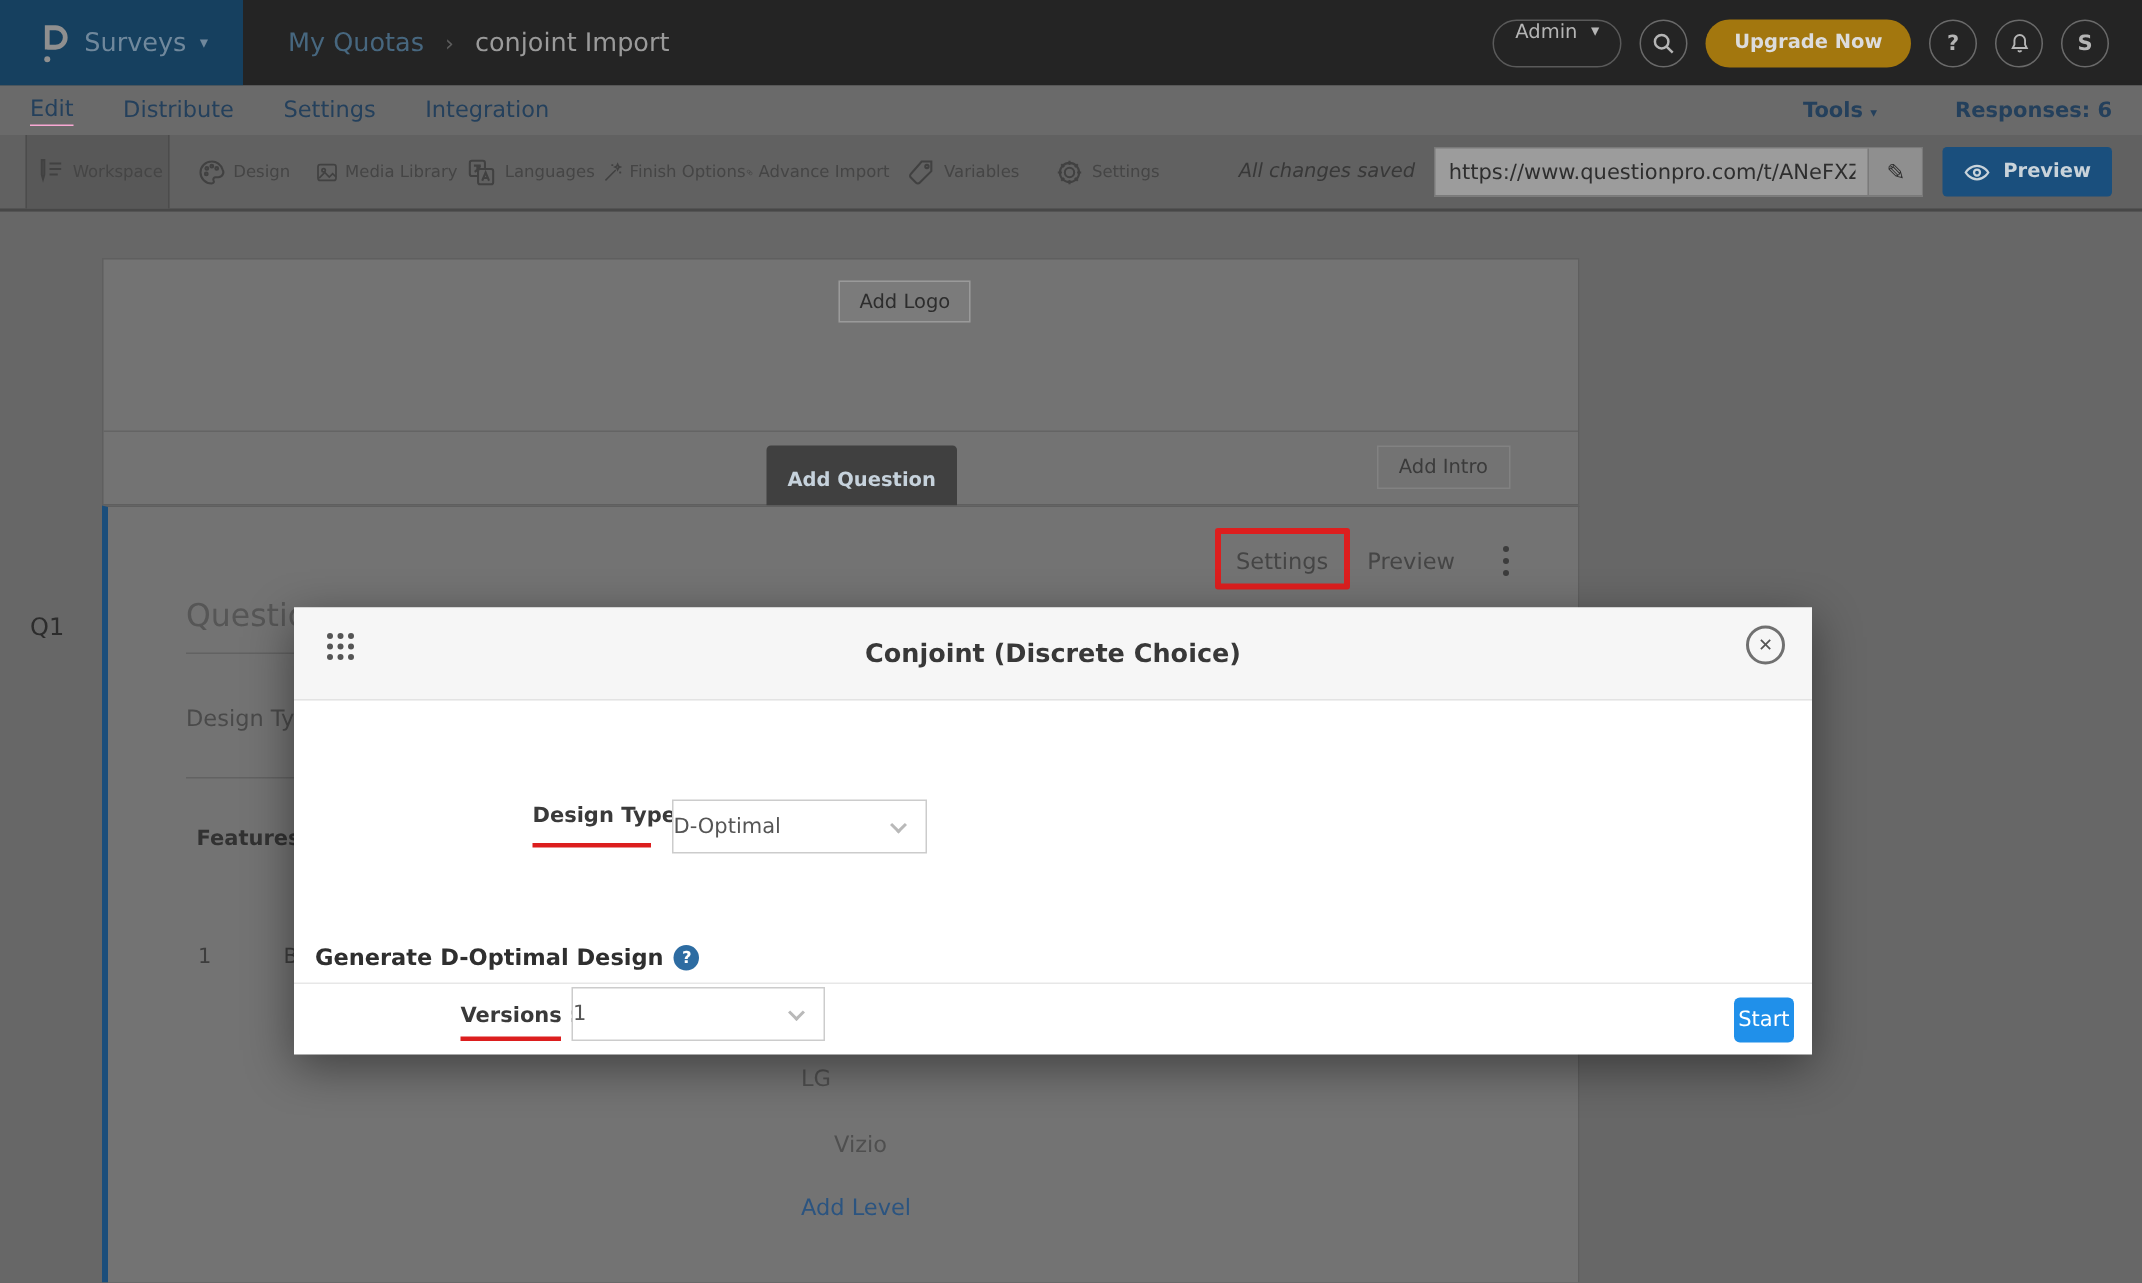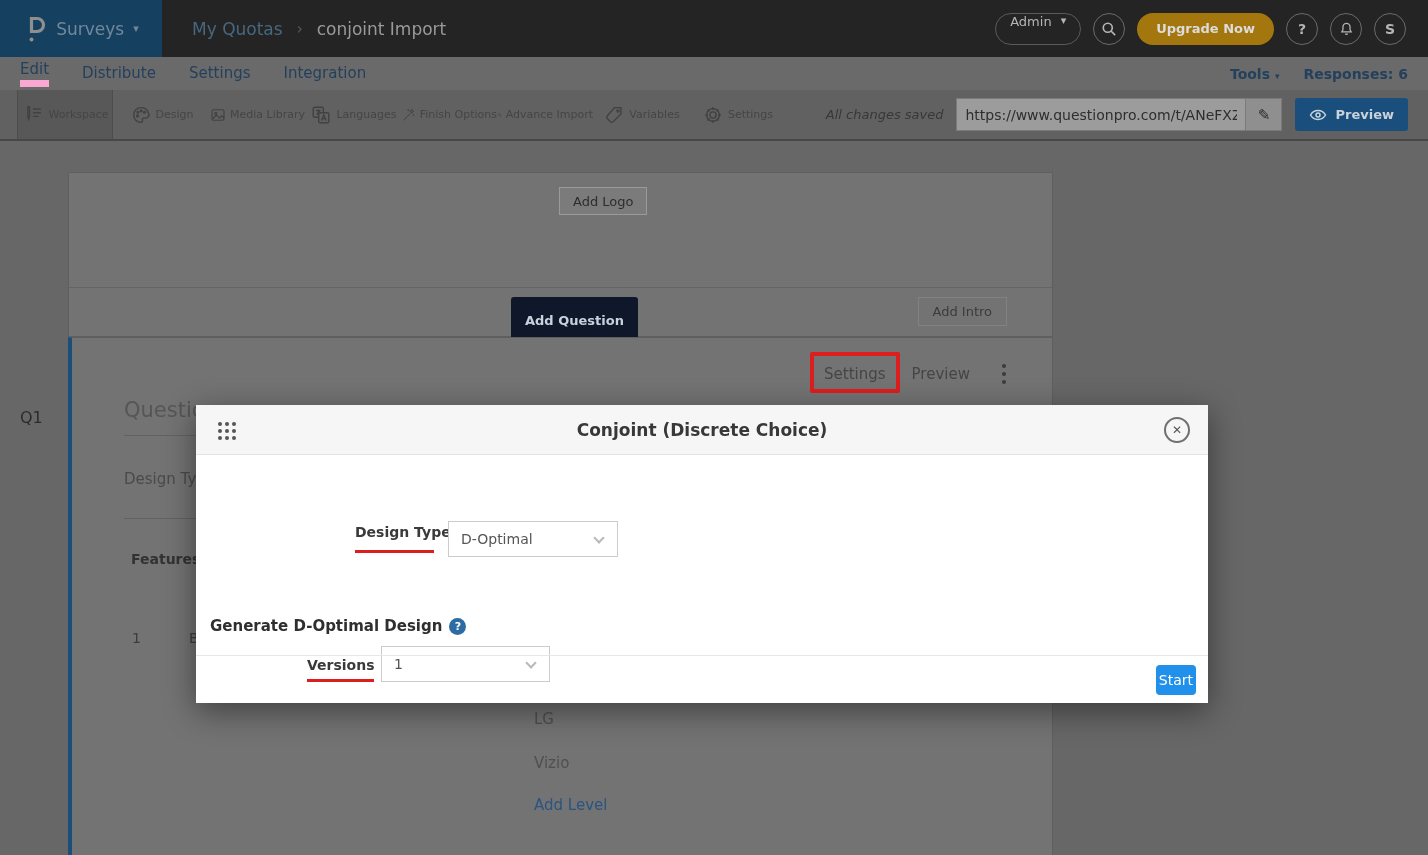--- a/index.html
+++ b/index.html
@@ -25,22 +25,22 @@
   .circle-btn { width:32px; height:32px; border:1px solid #6a6a6a; border-radius:50%;
                 display:flex; align-items:center; justify-content:center; color:#b5b5b5;
                 font-size:14px; font-weight:bold; cursor:pointer; }
   .upgrade { height:32px; background:#a3770e; border-radius:16px; color:#dcdcdc; font-size:13px;
              font-weight:bold; display:flex; align-items:center; padding:0 19px; cursor:pointer; }
 
   
   .navbar { position:absolute; left:0; top:57px; width:100%; height:33px; background:#6a6a6a;
             display:flex; align-items:center; padding:0 20px; }
   .nav-tab { color:#24405c; font-size:15px; margin-right:33px; padding-bottom:2px; cursor:pointer; }
-  .nav-tab.active { border-bottom:7px solid #f9a8d4; }
-  .nav-right { margin-left:auto; display:flex; align-items:flex-start; gap:24px; }
+  .nav-tab.active { border-bottom:1px solid #f9a8d4; }
+  .nav-right { margin-left:auto; display:flex; align-items:flex-start; gap:52px; }
   .tools { color:#24405c; font-size:14px; font-weight:bold; cursor:pointer; }
   .tools .caret { color:#24405c; font-size:9px; }
   .responses { color:#24405c; font-size:14px; font-weight:bold; }
 
   
   .toolbar { position:absolute; left:0; top:90px; width:100%; height:51px; background:#616161;
              border-bottom:2px solid #474747; display:flex; align-items:stretch; padding-left:17px; }
   .tool { width:96px; display:flex; flex-direction:row; align-items:center; justify-content:center;
           gap:3px; cursor:pointer; }
   .tool svg { stroke:#414141; fill:none; stroke-width:1.5; }
@@ -61,21 +61,21 @@
 
   
   .title-card { position:absolute; left:68px; top:172px; width:985px; height:165px;
                 background:#737373; border:1px solid #5f5f5f; }
   .add-logo { position:absolute; left:456px; top:14px; height:28px; padding:0 13px;
               border:1px solid #9a9a9a; background:#7b7b7b; color:#2d2d2d; font-size:13px;
               display:flex; align-items:center; cursor:pointer;margin-left:34px; }
   .survey-title { position:absolute; left:44px; top:66px; font-size:27px; color:#31567d; }
   .title-card-footer { position:absolute; left:0; bottom:0; width:100%; height:49px;
                        border-top:1px solid #646464; }
-  .add-question { position:absolute; left:442px; top:9px; height:46px; background:#0f172a;
+  .add-question { position:absolute; left:442px; top:9px; height:46px; background:#404040;
                   border-radius:3px; color:#c6d2dc; font-size:13px; font-weight:bold;
                   display:flex; align-items:center; padding:0 14px; cursor:pointer; }
   .add-intro { position:absolute; right:45px; top:9px; height:29px; border:1px solid #828282;
                color:#3b3b3b; font-size:13px; display:flex; align-items:center; padding:0 14px; cursor:pointer; }
 
   .q-label { position:absolute; left:20px; top:408px; font-size:16px; color:#2c2c2c; }
 
   .question-card { position:absolute; left:68px; top:337px; width:985px; height:518px;
                    background:#737373; border-top:1px solid #5f5f5f; border-right:1px solid #5f5f5f;
                    border-left:4px solid #1b4e7b; }
@@ -84,44 +84,44 @@
   .kebab { display:flex; flex-direction:column; gap:4px; cursor:pointer; padding:2px 6px; }
   .kebab i { width:4px; height:4px; border-radius:50%; background:#3c3c3c; }
   .q-heading { position:absolute; left:52px; top:60px; font-size:21px; color:#565656; }
   .q-div1 { position:absolute; left:52px; top:97px; width:560px; height:1px; background:#626262; }
   .q-designtype { position:absolute; left:52px; top:132px; font-size:15px; color:#4a4a4a; }
   .q-div2 { position:absolute; left:52px; top:180px; width:560px; height:1px; background:#626262; }
   .q-features { position:absolute; left:59px; top:213px; font-size:14px; font-weight:bold; color:#323232; }
   .q-rownum { position:absolute; left:60px; top:292px; font-size:14px; color:#3d3d3d; }
   .q-rowfeat { position:absolute; left:117px; top:292px; font-size:14px; color:#3d3d3d; }
   .q-level1 { position:absolute; left:462px; top:372px; font-size:15px; color:#4f4f4f; }
-  .q-level2 { position:absolute; left:462px; top:416px; font-size:15px; color:#4f4f4f; }
+  .q-level2 { position:absolute; left:484px; top:416px; font-size:15px; color:#4f4f4f; }
   .q-addlevel { position:absolute; left:462px; top:458px; font-size:15px; color:#2b5480; cursor:pointer; }
 
   
   .red-box { position:absolute; left:810px; top:352px; width:90px; height:41px;
              border:4px solid #dd1e1e; border-radius:2px; z-index:6; pointer-events:none; }
   .red-underline { position:absolute; height:3px; background:#dc1e1e; z-index:12; }
 
   
   .modal { position:absolute; left:196px; top:405px; width:1012px; height:298px; background:#ffffff;
            box-shadow:0 8px 30px rgba(0,0,0,0.45); z-index:10; }
-  .modal-header { position:relative; height:50px; background:#f6f6f6; border-bottom:1px solid #e3e3e3;
+  .modal-header { position:relative; height:62px; background:#f6f6f6; border-bottom:1px solid #e3e3e3;
                   display:flex; align-items:center; justify-content:center; }
   .modal-title { font-size:17px; font-weight:bold; color:#383838; }
   .drag-handle { position:absolute; left:22px; top:17px; display:grid;
                  grid-template-columns:repeat(3,4px); grid-gap:3px; cursor:grab; }
   .drag-handle i { width:4px; height:4px; border-radius:50%; background:#555; }
   .modal-close { position:absolute; right:18px; top:12px; width:26px; height:26px; border:2px solid #707070;
                  border-radius:50%; display:flex; align-items:center; justify-content:center;
                  color:#555; font-size:12px; cursor:pointer; }
   .modal-body { position:relative; height:200px; }
   .field-label { position:absolute; font-size:14px; font-weight:bold; color:#3a3a3a; }
   .dd { position:absolute; height:36px; border:1px solid #cccccc; background:#fff; display:flex;
-        align-items:center; padding:0 12px; font-size:14px; color:#555; cursor:pointer; }
+        align-items:center; padding:0 0; font-size:14px; color:#555; cursor:pointer; }
   .dd .chev { position:absolute; right:14px; top:12px; width:8px; height:8px;
               border-right:2px solid #b9b9b9; border-bottom:2px solid #b9b9b9; transform:rotate(45deg); }
   .gen-heading { position:absolute; left:14px; top:162px; font-size:15px; font-weight:bold; color:#2f2f2f;
                  display:flex; align-items:center; gap:7px; }
   .help-icon { width:17px; height:17px; border-radius:50%; background:#2d6ca2; color:#fff;
                font-size:11px; font-weight:bold; display:flex; align-items:center; justify-content:center;
                cursor:pointer; }
   .modal-footer { position:absolute; left:0; bottom:0; width:100%; height:48px; border-top:1px solid #e7e7e7; }
   .start-btn { position:absolute; right:12px; top:9px; height:30px; background:#2090ea; border-radius:4px;
                color:#ffffff; font-size:14px; display:flex; align-items:center; padding:0 3px; cursor:pointer; }

